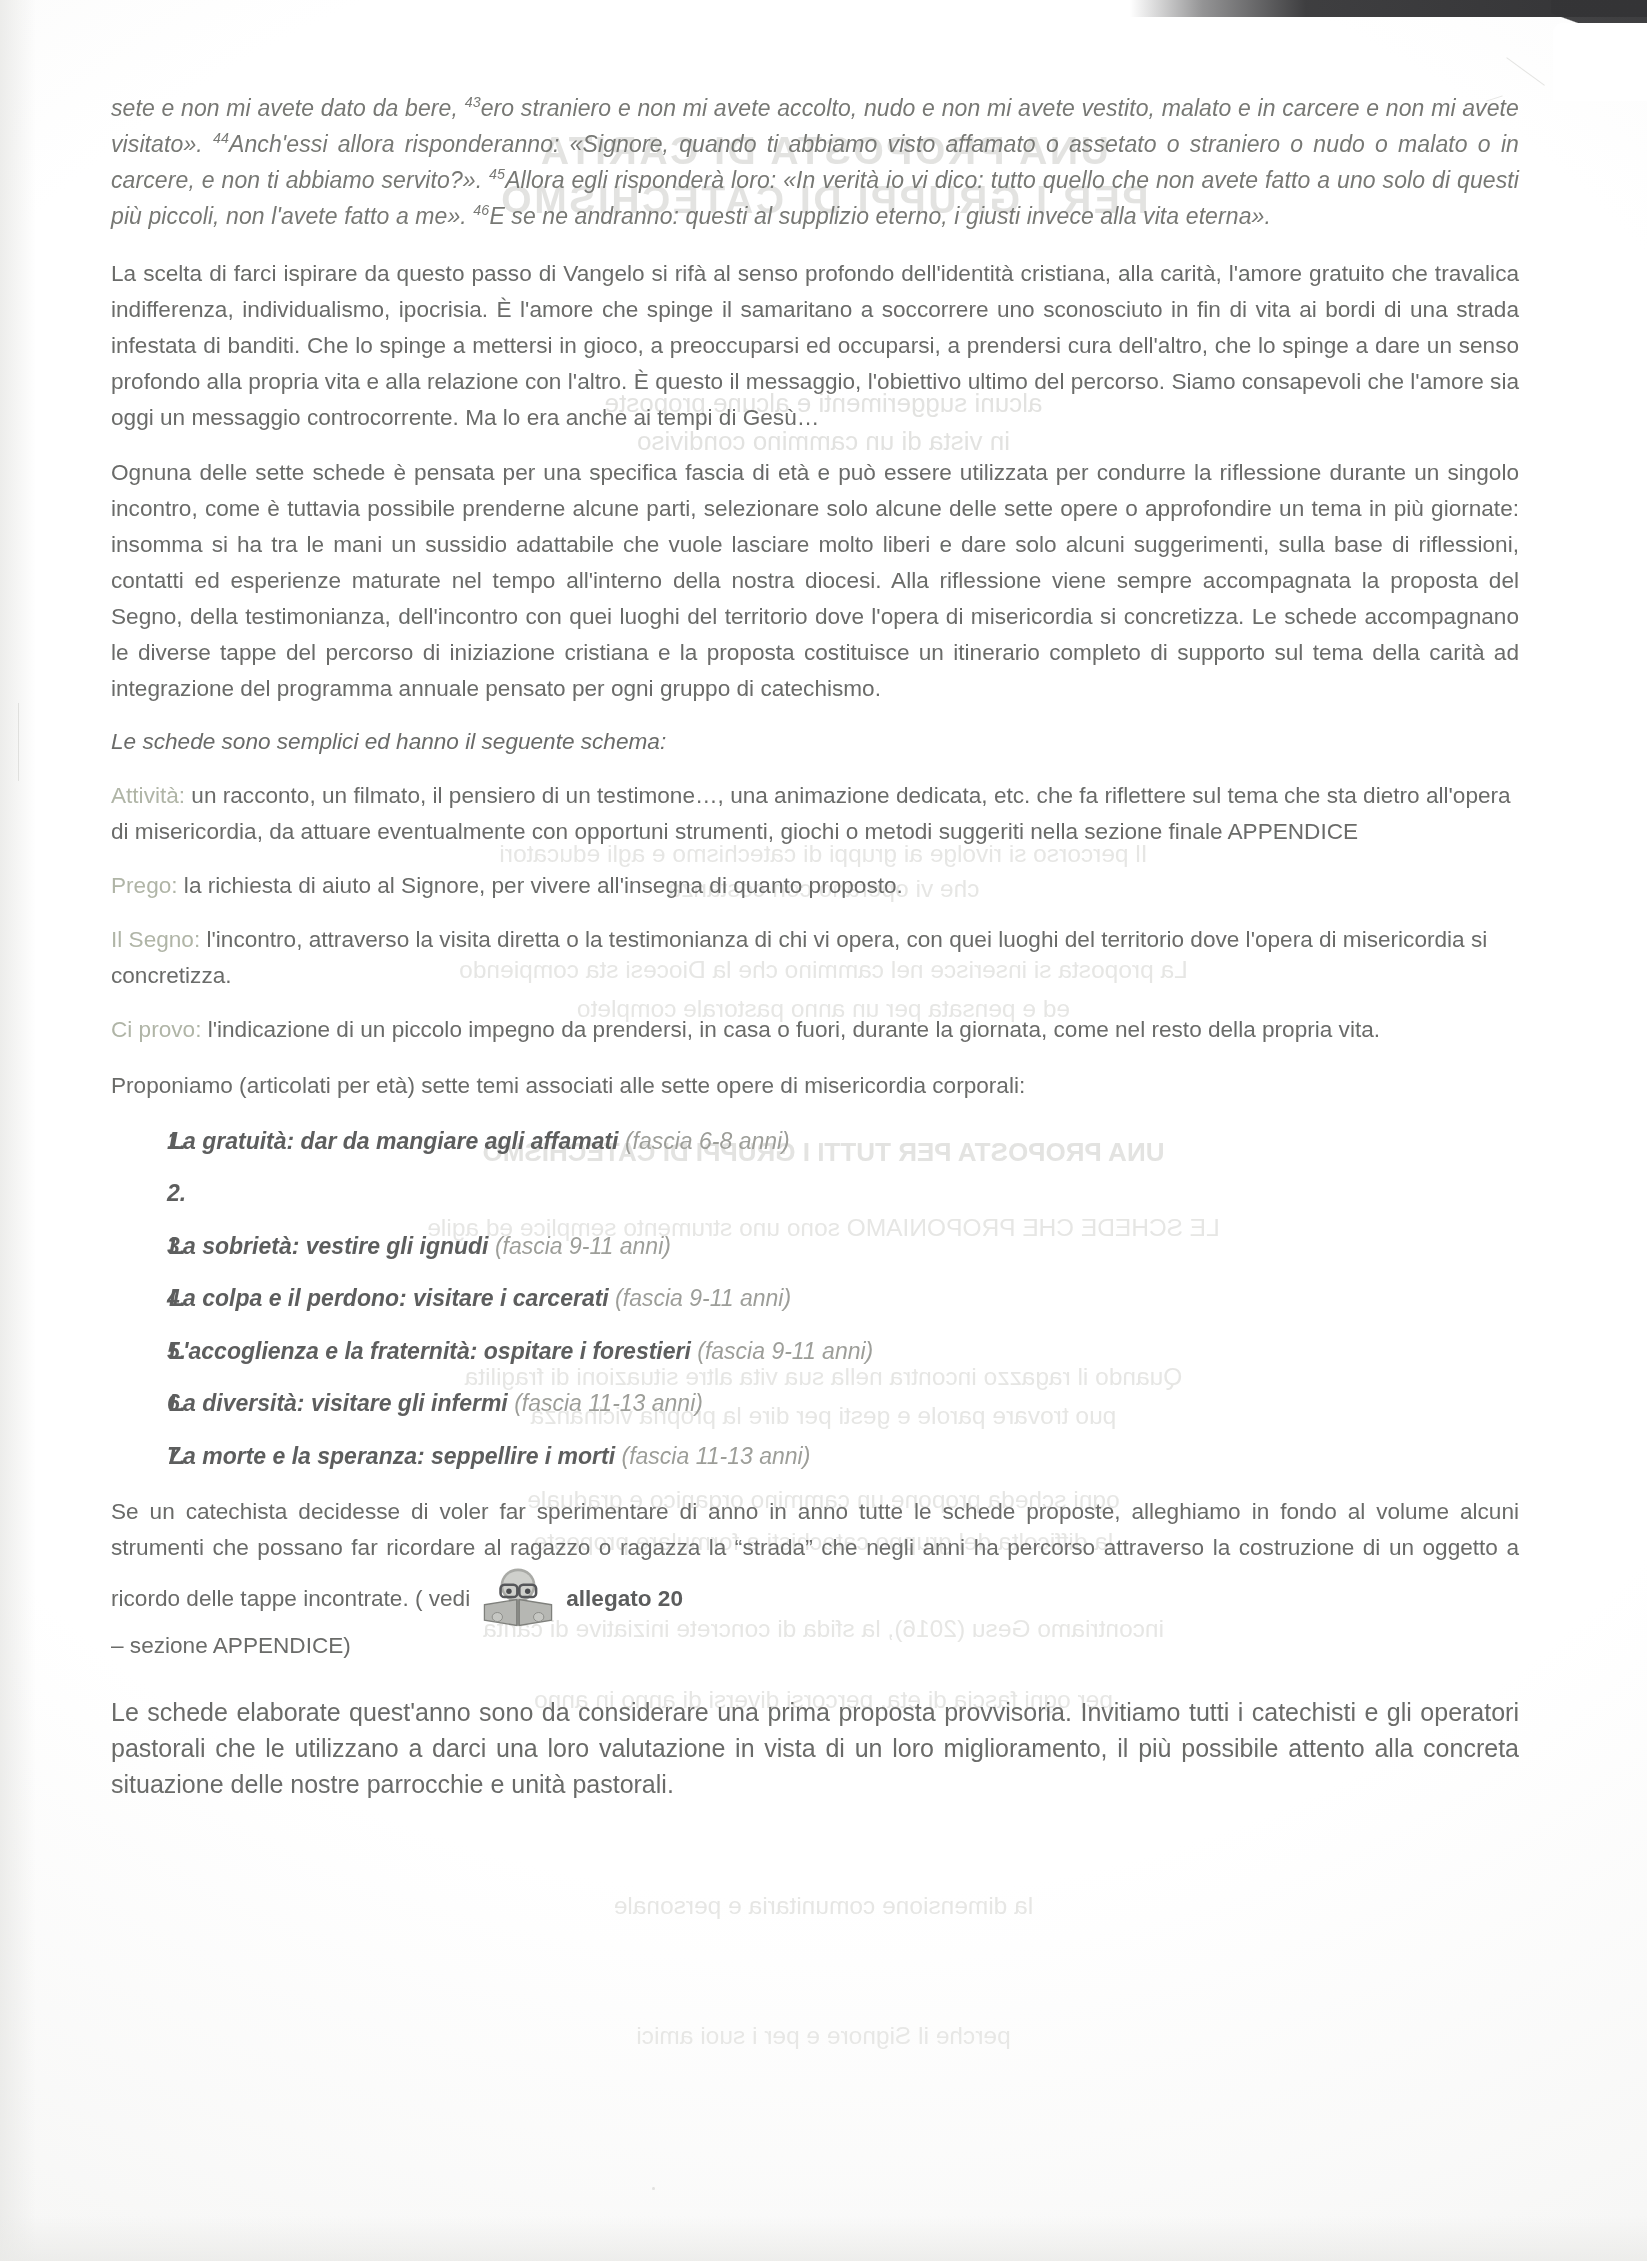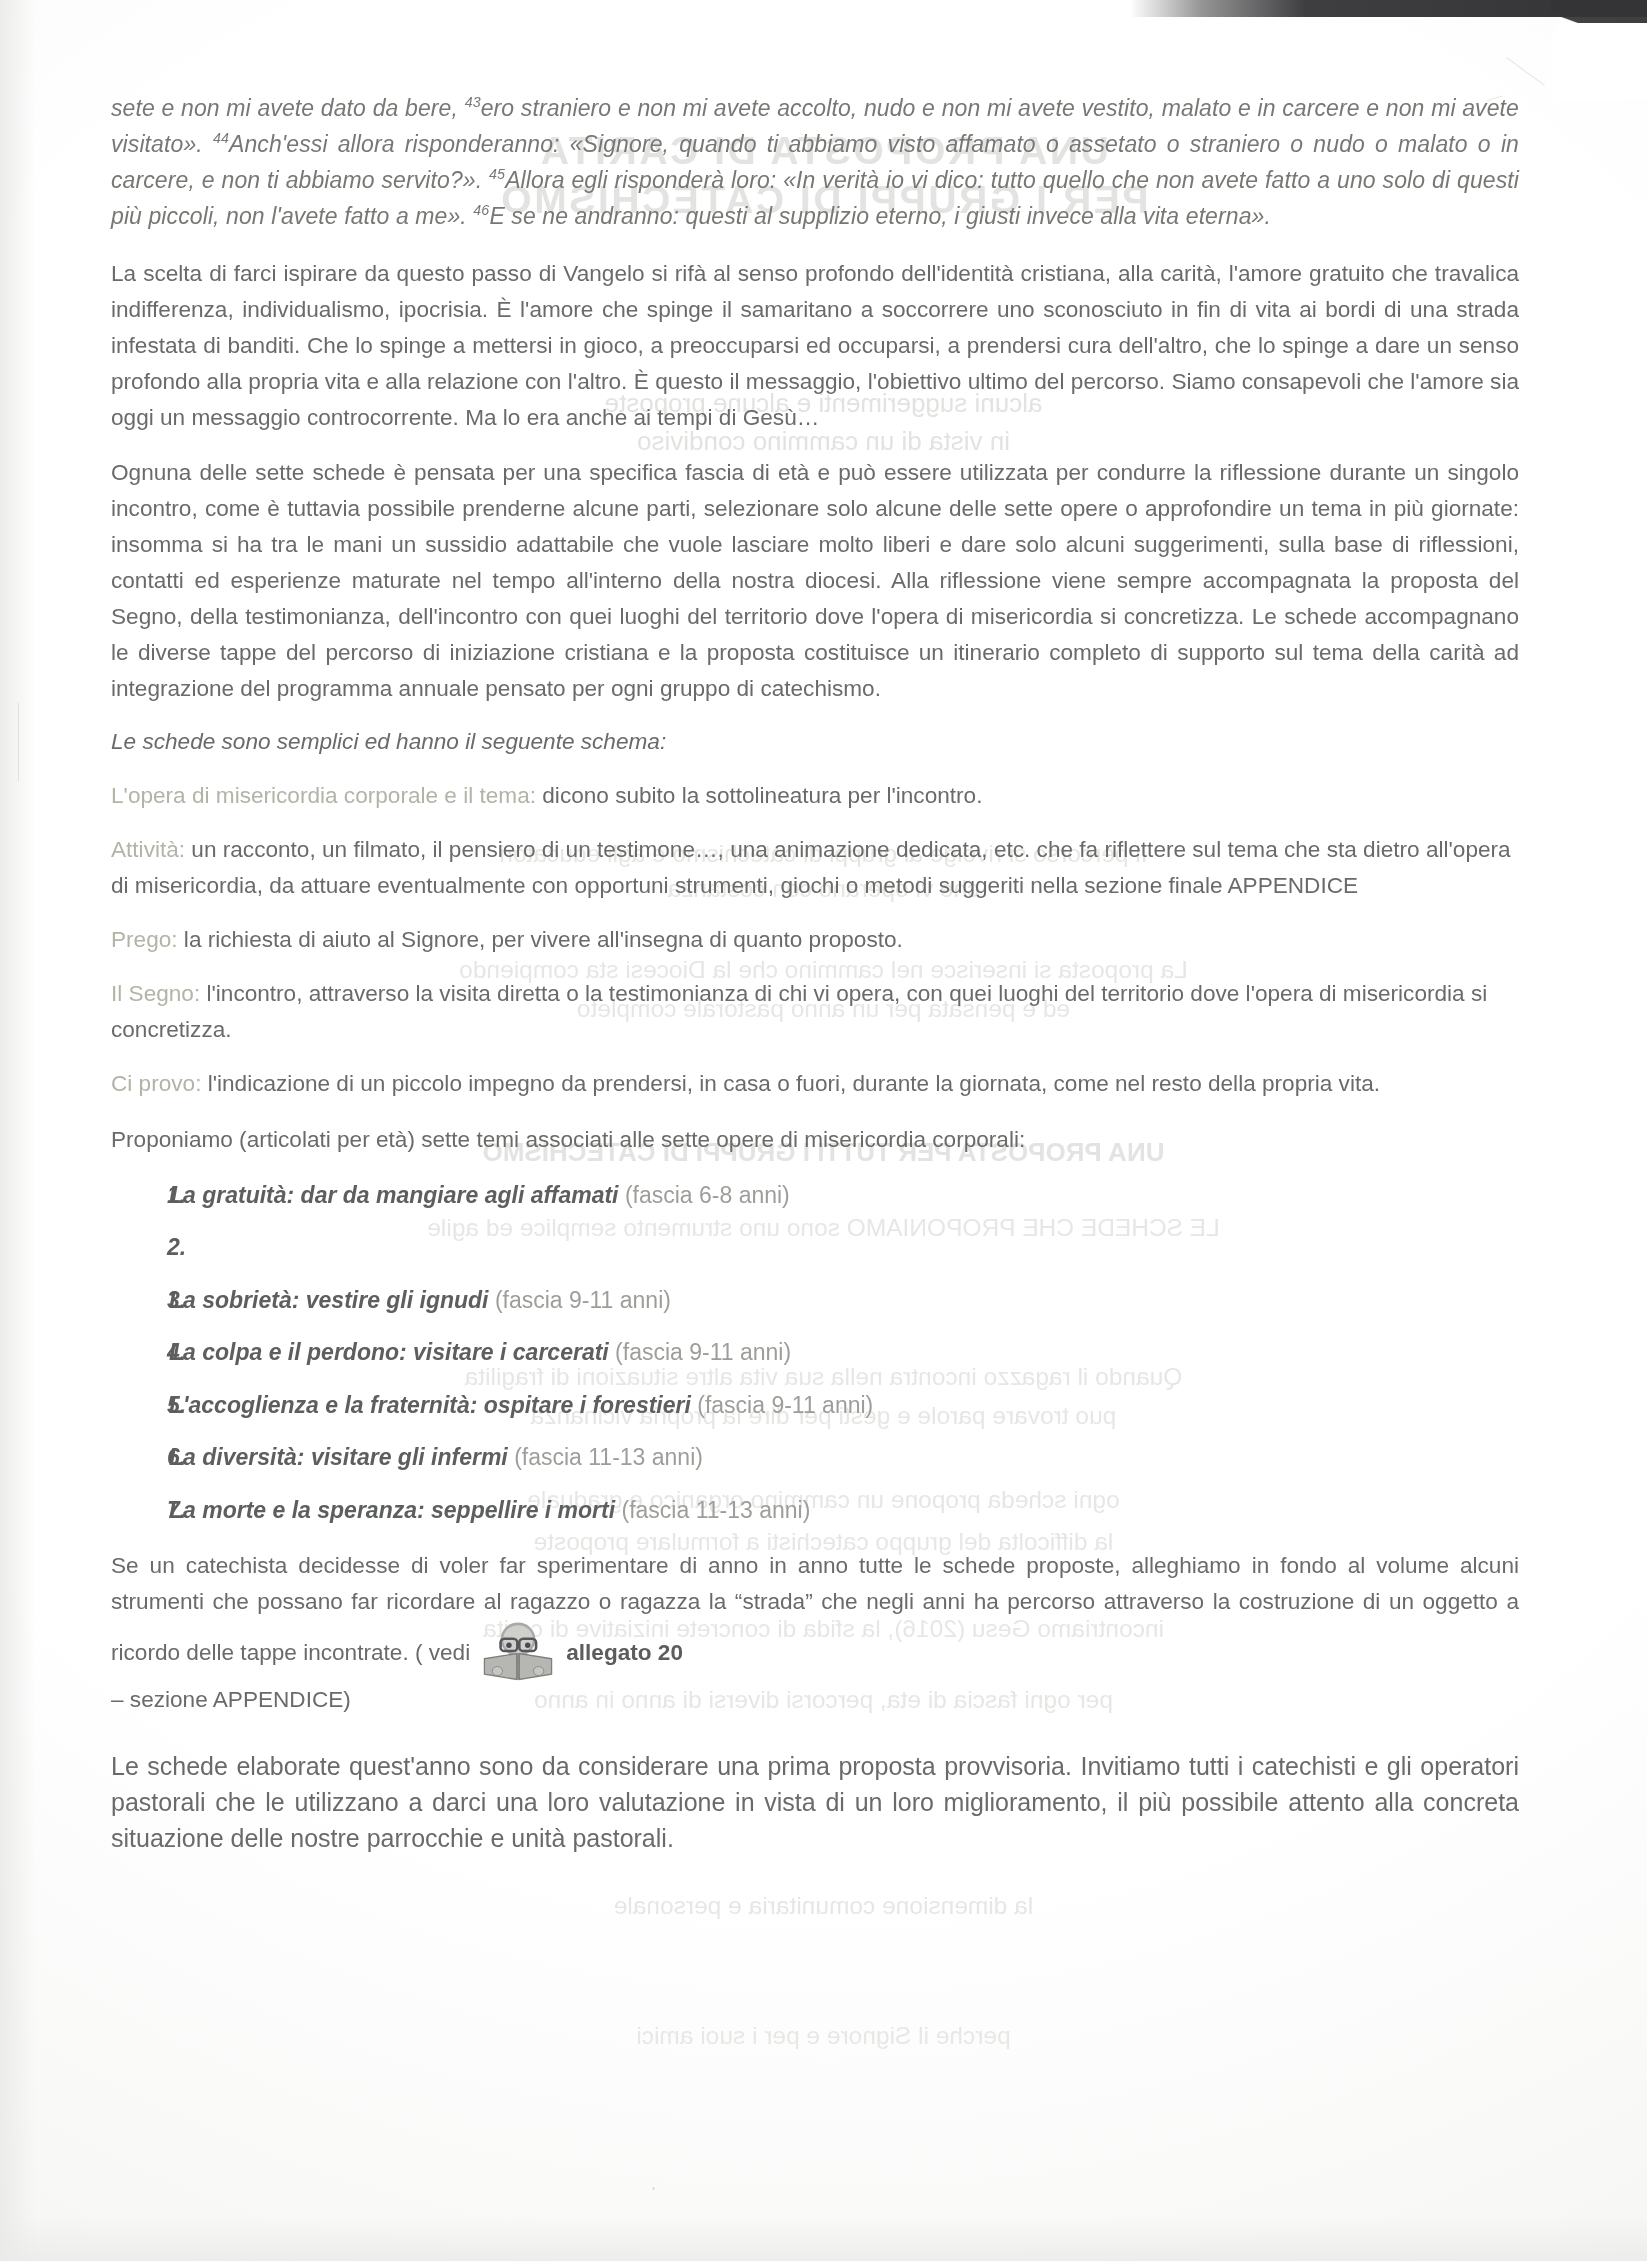--- a/index.html
+++ b/index.html
@@ -166,20 +166,21 @@
     font-style: italic;
     color: #5d5e5e;
   }
   .list-text {
     font-weight: bold;
     font-style: italic;
     color: #5d5e5e;
   }
   .fascia {
     font-weight: normal;
+    font-style: italic;
     color: #9d9e99;
   }
 
   
   .allegato-strong { font-weight: bold; color: #5c5d5d; }
 
   .reader-icon {
     display: inline-block;
     width: 78px;
     height: 62px;
@@ -237,21 +238,20 @@
   <div class="content">
 
     <p class="scripture"><span>sete e non mi avete dato da bere, </span><sup>43</sup><span>ero straniero e non mi avete accolto, nudo e non mi avete vestito, malato e in carcere e non mi avete visitato». </span><sup>44</sup><span>Anch'essi allora risponderanno: «Signore, quando ti abbiamo visto affamato o assetato o straniero o nudo o malato o in carcere, e non ti abbiamo servito?». </span><sup>45</sup><span>Allora egli risponderà loro: «In verità io vi dico: tutto quello che non avete fatto a uno solo di questi più piccoli, non l'avete fatto a me». </span><sup>46</sup><span>E se ne andranno: questi al supplizio eterno, i giusti invece alla vita eterna».</span></p>
 
     <p class="body-par first-after-scripture">La scelta di farci ispirare da questo passo di Vangelo si rifà al senso profondo dell'identità cristiana, alla carità, l'amore gratuito che travalica indifferenza, individualismo, ipocrisia. È l'amore che spinge il samaritano a soccorrere uno sconosciuto in fin di vita ai bordi di una strada infestata di banditi. Che lo spinge a mettersi in gioco, a preoccuparsi ed occuparsi, a prendersi cura dell'altro, che lo spinge a dare un senso profondo alla propria vita e alla relazione con l'altro. È questo il messaggio, l'obiettivo ultimo del percorso. Siamo consapevoli che l'amore sia oggi un messaggio controcorrente. Ma lo era anche ai tempi di Gesù…</p>
 
     <p class="body-par">Ognuna delle sette schede è pensata per una specifica fascia di età e può essere utilizzata per condurre la riflessione durante un singolo incontro, come è tuttavia possibile prenderne alcune parti, selezionare solo alcune delle sette opere o approfondire un tema in più giornate: insomma  si ha tra le mani un sussidio adattabile che vuole lasciare molto liberi e dare solo alcuni suggerimenti, sulla base di riflessioni, contatti ed esperienze maturate nel tempo all'interno della nostra diocesi. Alla riflessione viene sempre accompagnata la proposta del Segno, della testimonianza, dell'incontro con quei luoghi del territorio  dove l'opera di misericordia si concretizza. Le schede accompagnano le diverse tappe del percorso di iniziazione cristiana e la proposta costituisce un itinerario completo di supporto sul tema della carità ad integrazione del programma annuale pensato per ogni gruppo di catechismo.</p>
 
     <p class="body-par tight">Le schede sono semplici ed hanno il seguente schema:</p>
 
-    <p class="schema-par"><span class="tag">L'opera di misericordia corporale e il tema:</span><span> dicono subito la sottolineatura per l'incontro.</span></p>
 
     <p class="schema-par"><span class="tag">Attività:</span><span> un racconto, un filmato, il pensiero di un testimone…, una animazione dedicata, etc. che fa riflettere sul tema che sta dietro all'opera di misericordia, da attuare eventualmente con opportuni strumenti, giochi o metodi suggeriti nella sezione finale  APPENDICE</span></p>
 
     <p class="schema-par"><span class="tag">Prego:</span><span> la richiesta di aiuto al Signore, per vivere all'insegna di quanto proposto.</span></p>
 
     <p class="schema-par"><span class="tag">Il Segno:</span><span> l'incontro, attraverso la visita diretta o la testimonianza di chi vi opera, con quei luoghi del territorio dove l'opera di misericordia si concretizza.</span></p>
 
     <p class="schema-par"><span class="tag">Ci provo:</span><span> l'indicazione di un piccolo impegno da prendersi, in casa o fuori, durante la giornata, come nel resto della propria vita.</span></p>
 
     <p class="body-par">Proponiamo (articolati per età) sette temi associati alle sette opere di misericordia corporali:</p>

